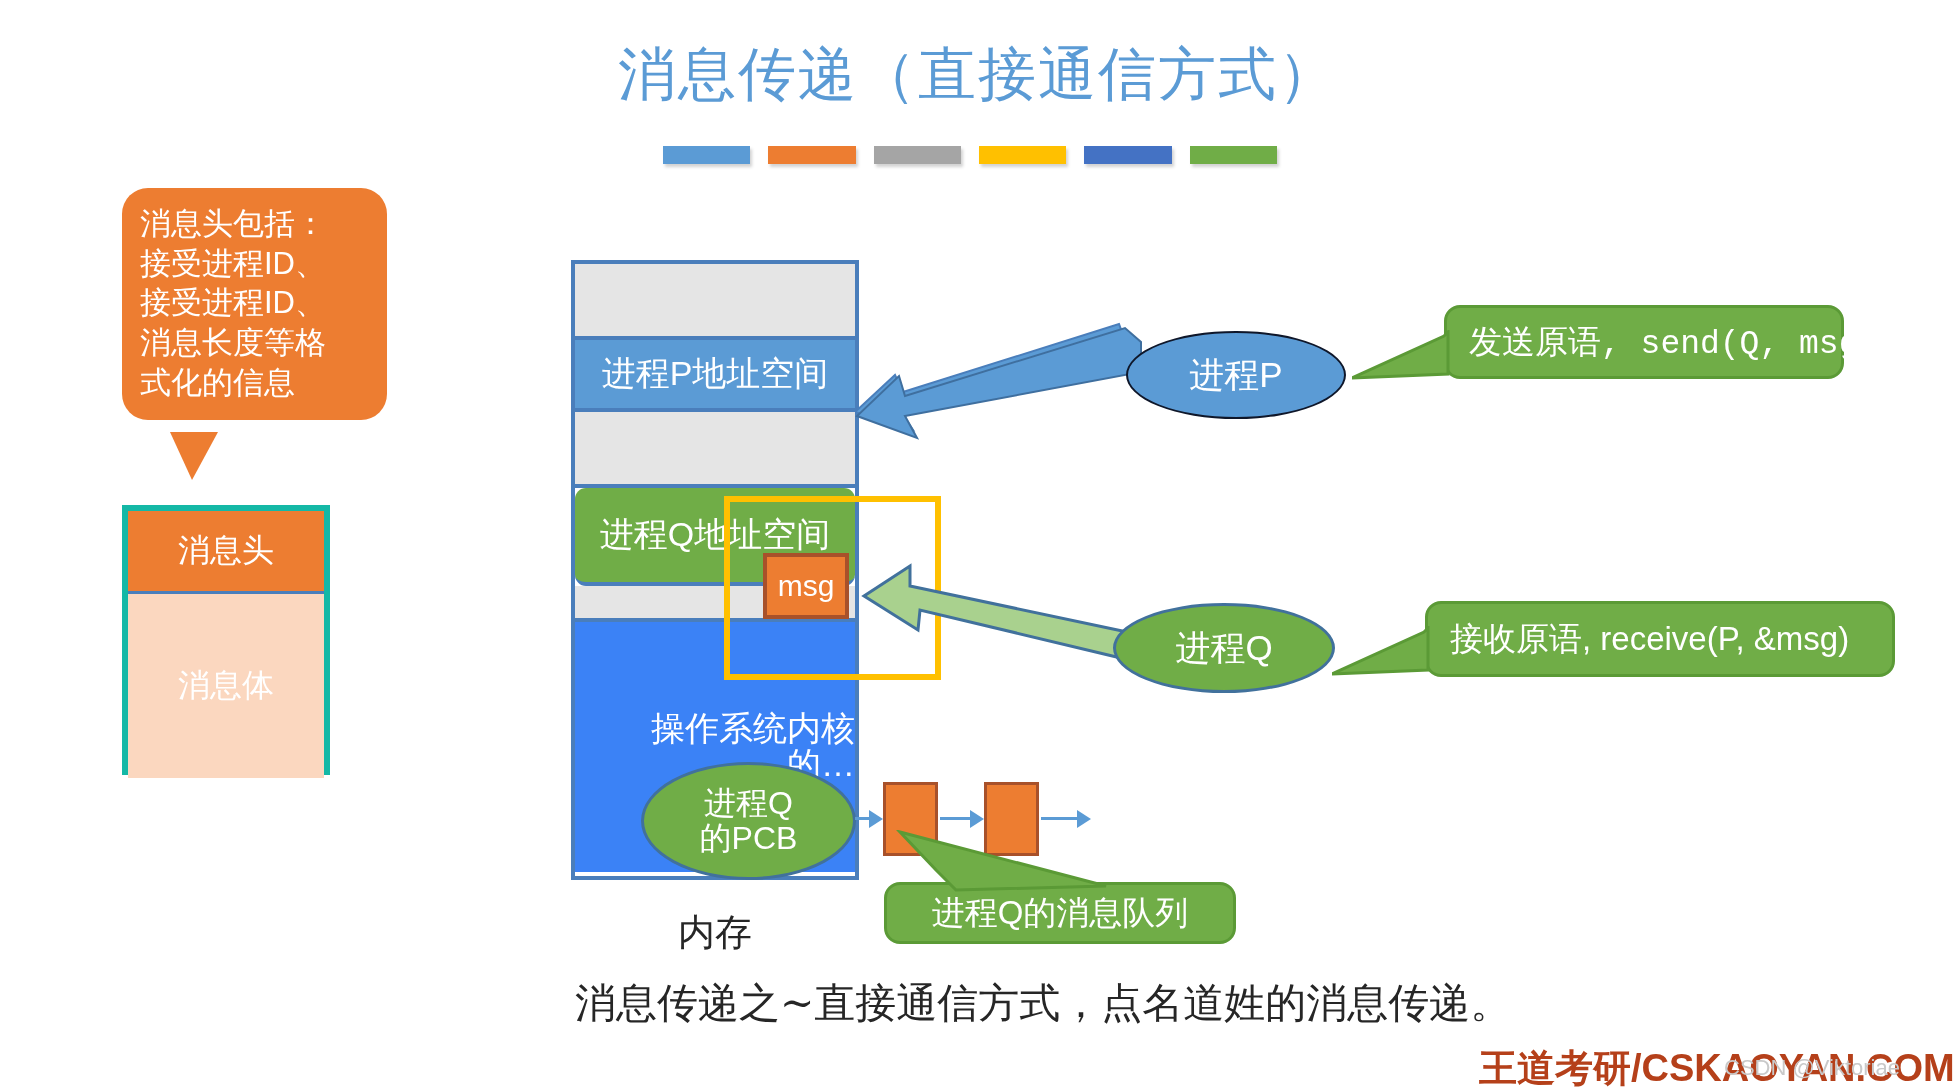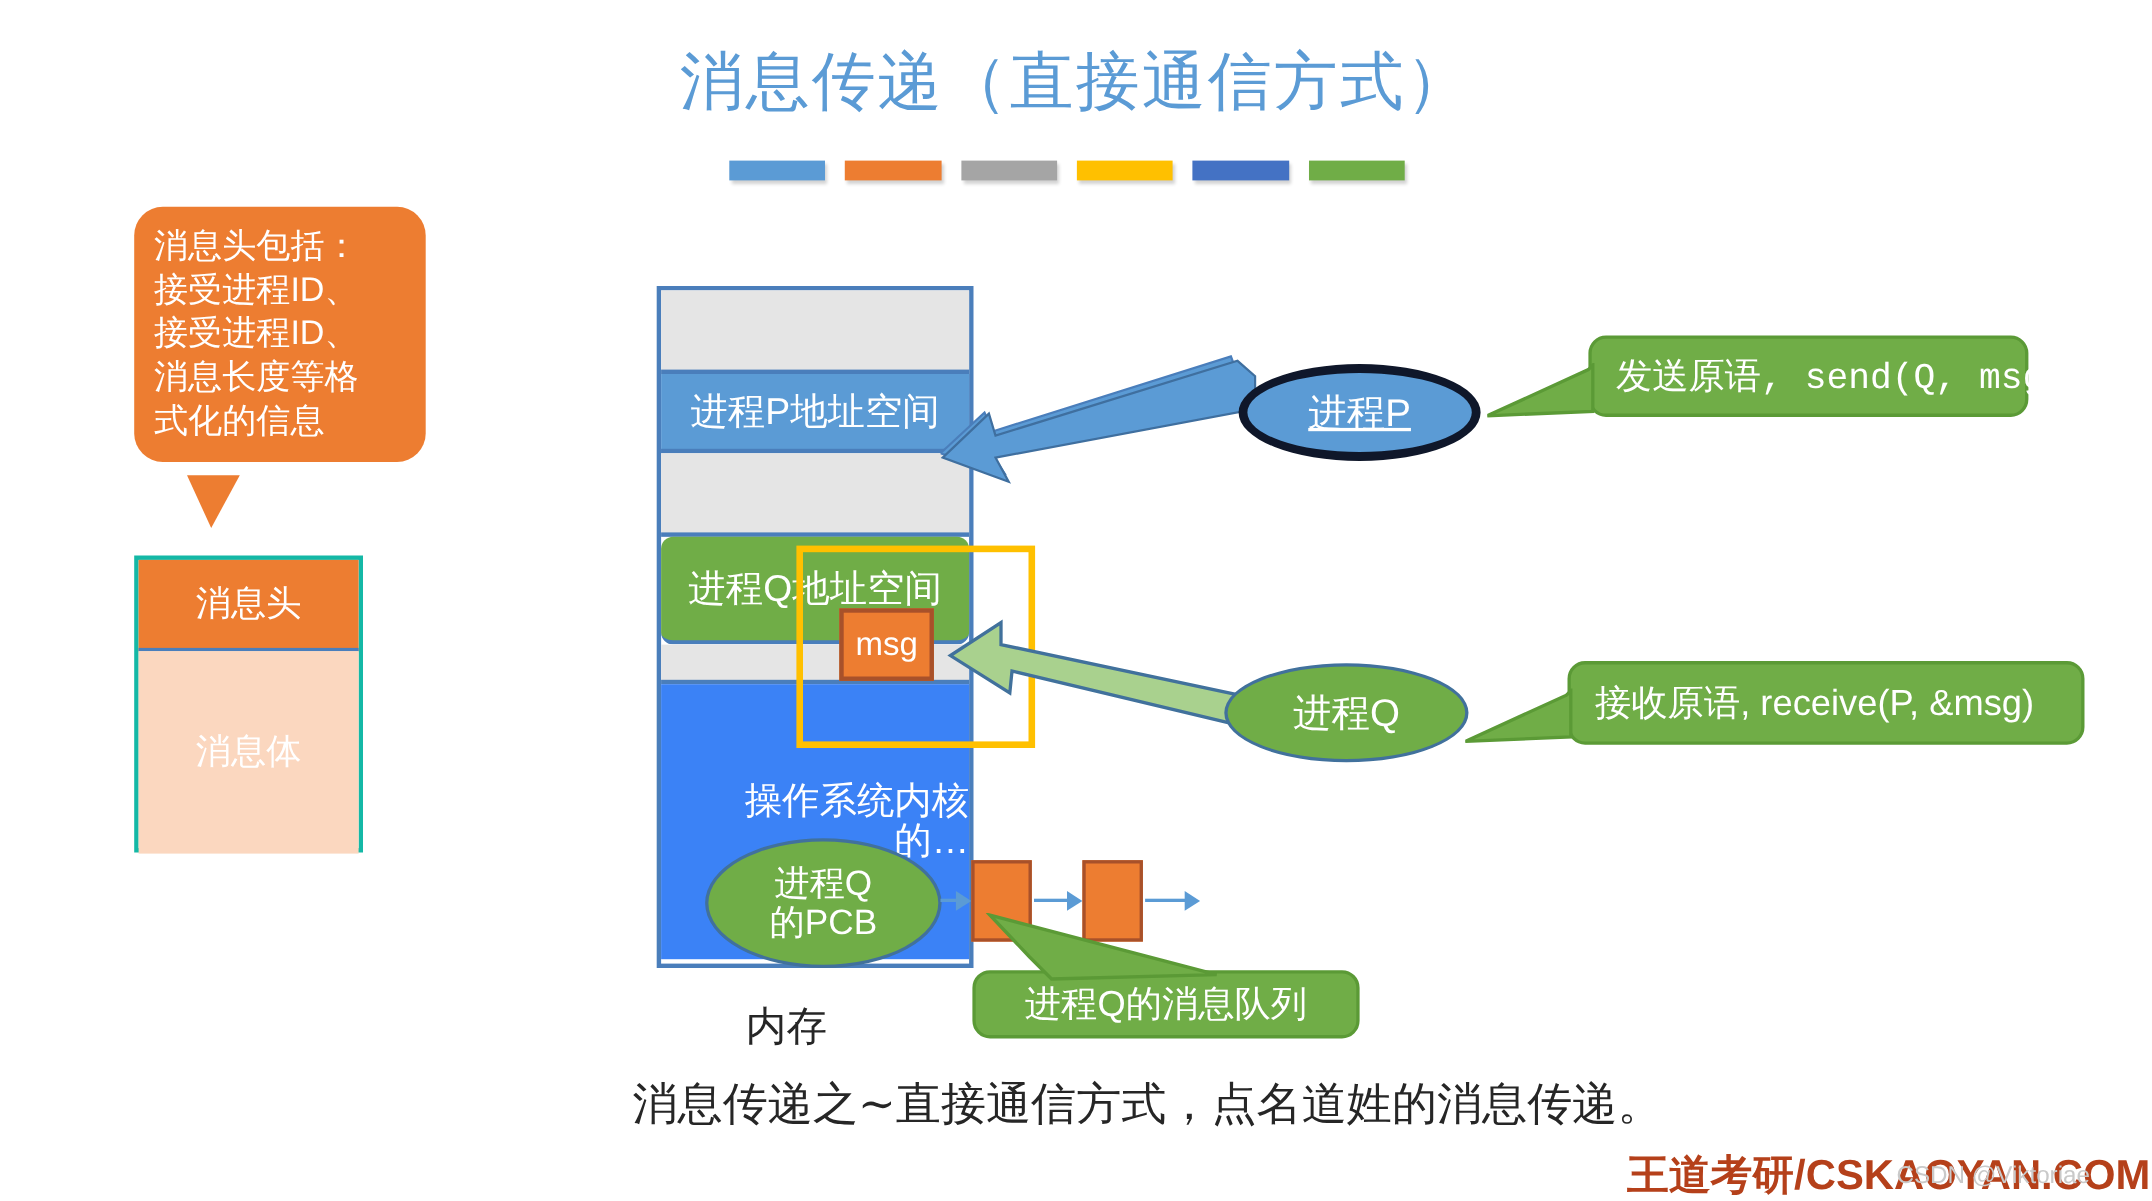--- a/index.html
+++ b/index.html
@@ -30,28 +30,28 @@
     color:#ffffff;font-size:31px;line-height:1.28;
   }
   #headnote .ln{white-space:nowrap;}
   #headnote-tail{
     left:170px;top:432px;width:0;height:0;
     border-left:22px solid transparent;border-right:26px solid transparent;
     border-top:48px solid #ed7d31;
   }
 
   
-  #msgbox{left:122px;top:505px;width:208px;height:270px;border:4px solid #14b8a6;box-sizing:border-box;}
+  #msgbox{left:122px;top:505px;width:208px;height:270px;border:6px solid #14b8a6;box-sizing:border-box;}
   #msgbox .head{height:80px;background:#ed7d31;border-bottom:3px solid #4a7ebb;
         display:flex;align-items:center;justify-content:center;color:#fff;font-size:32px;}
   #msgbox .body{height:184px;background:#fbd7bf;
         display:flex;align-items:center;justify-content:center;color:#ffffff;font-size:32px;}
 
   
-  #memcol{left:571px;top:260px;width:288px;height:620px;border:4px solid #4a7ebb;box-sizing:border-box;background:#fff;margin-left:26px;}
+  #memcol{left:571px;top:260px;width:288px;height:620px;border:4px solid #4a7ebb;box-sizing:border-box;background:#fff;}
   #memcol .slot{width:100%;box-sizing:border-box;display:flex;align-items:center;justify-content:center;
         color:#ffffff;font-size:34px;white-space:nowrap;position:relative;}
   #memcol .gray{background:#e5e5e5;}
   #memcol .sep{border-bottom:4px solid #4a7ebb;}
   #memcol .blue{background:#5b9bd5;}
   #memcol .green{background:#70ad47;border-radius:11px;}
   #memcol .orange{background:#3b82f6;line-height:1.05;flex-direction:column;align-items:flex-end;}
 
   #msgchip{left:763px;top:553px;width:86px;height:66px;background:#ed7d31;border:4px solid #a8512a;
         box-sizing:border-box;display:flex;align-items:center;justify-content:center;
@@ -74,23 +74,23 @@
   #qbox2{left:984px;top:782px;}
   .qline{height:3px;background:#5b9bd5;top:817px;}
   #ql0{left:855px;width:22px;}
   #ql1{left:940px;width:36px;}
   #ql2{left:1041px;width:42px;}
   .qhead{width:0;height:0;border-top:9px solid transparent;border-bottom:9px solid transparent;
         border-left:14px solid #5b9bd5;top:810px;}
   #qh0{left:869px;} #qh1{left:970px;} #qh2{left:1077px;}
 
   
-  #procP{left:1126px;top:331px;width:220px;height:88px;background:#5b9bd5;border:8px solid #0f172a;
+  #procP{left:1126px;top:331px;width:220px;height:88px;background:#5b9bd5;border:2px solid #0f172a;
         border-radius:50%;box-sizing:border-box;display:flex;align-items:center;justify-content:center;
-        color:#ffffff;font-size:35px;text-decoration:underline;}
+        color:#ffffff;font-size:35px;}
   #procQ{left:1113px;top:603px;width:222px;height:90px;background:#70ad47;border:3px solid #41719c;
         border-radius:50%;box-sizing:border-box;display:flex;align-items:center;justify-content:center;
         color:#ffffff;font-size:35px;}
 
   
   .bubble{background:#70ad47;border:3px solid #5b9a36;border-radius:16px;box-sizing:border-box;
         color:#ffffff;display:flex;align-items:center;padding:0 22px;white-space:nowrap;}
   #sendBubble{left:1444px;top:305px;width:400px;height:74px;font-size:33px;font-family:Liberation Mono, monospace;}
   #recvBubble{left:1425px;top:601px;width:470px;height:76px;font-size:33px;}
   #queueBubble{left:884px;top:882px;width:352px;height:62px;font-size:33px;justify-content:center;padding:0;}

